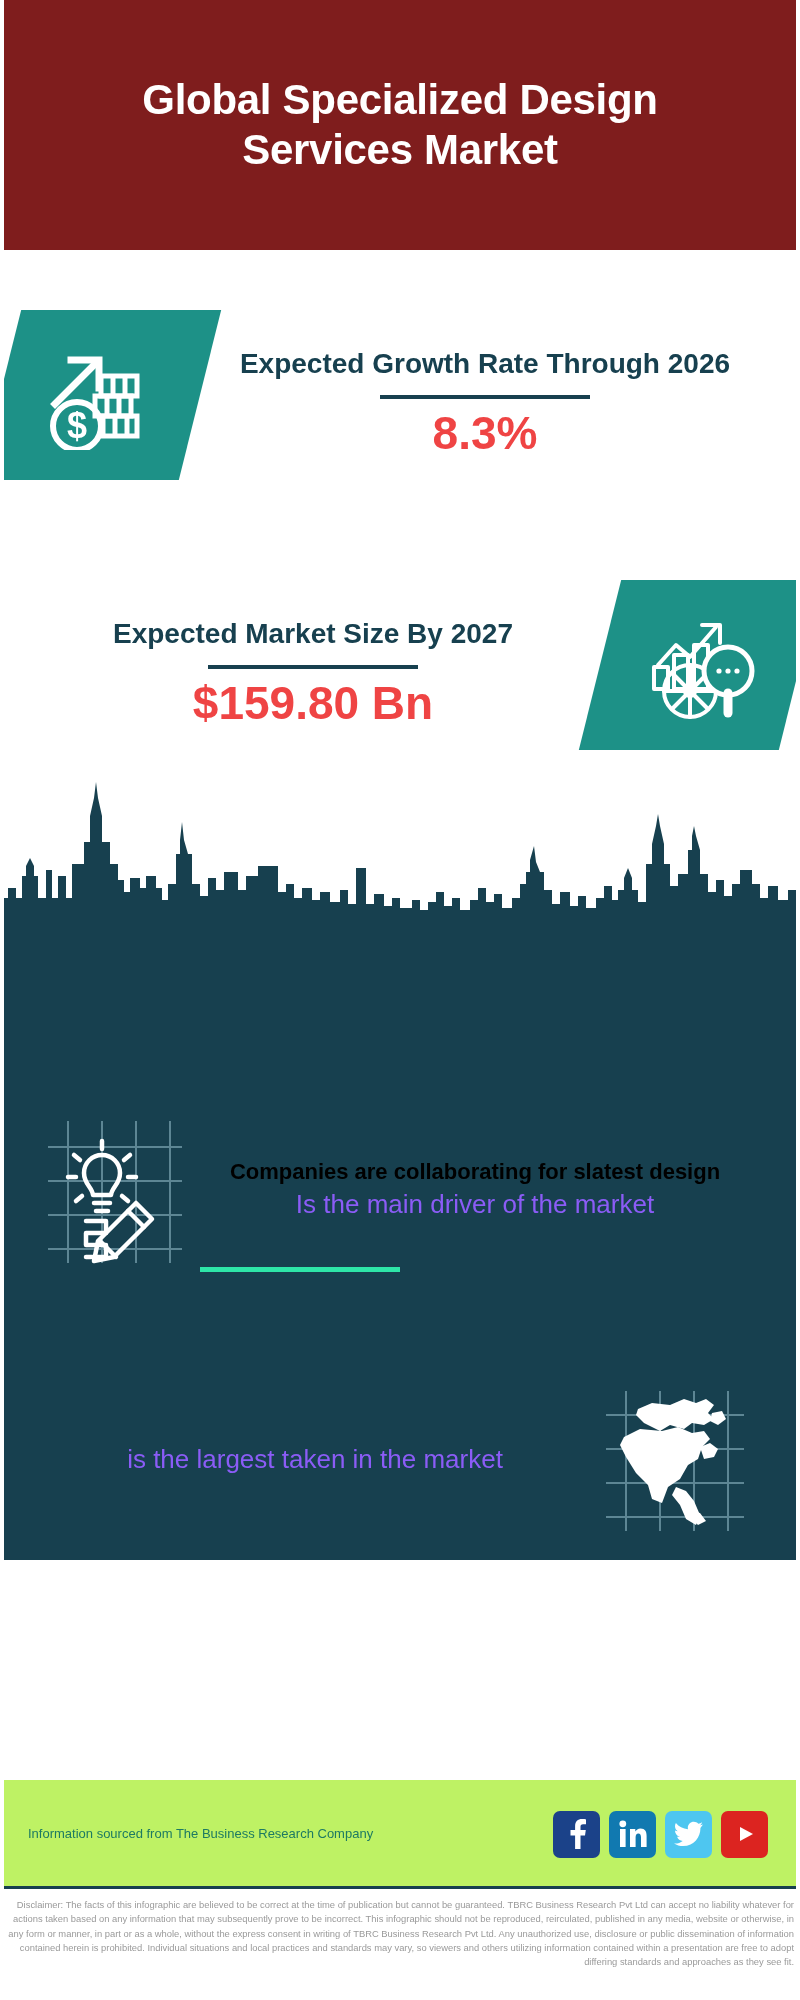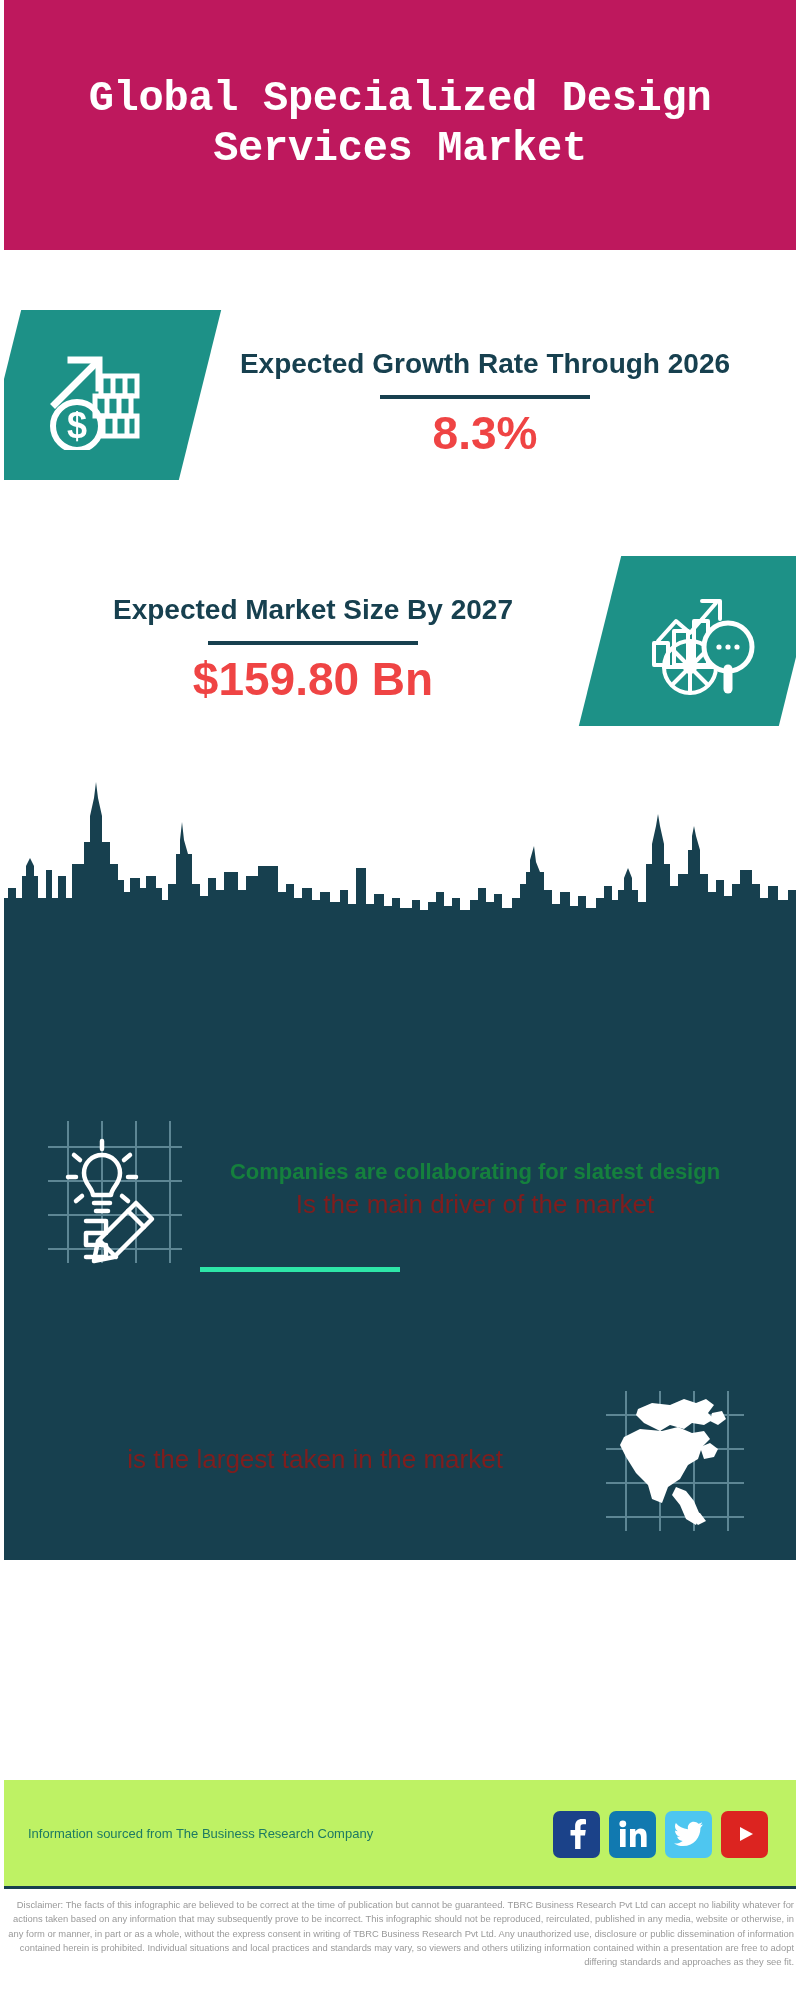--- a/index.html
+++ b/index.html
@@ -14,46 +14,45 @@
     height: 2000px;
     background: #ffffff;
     overflow: hidden;
   }
 
   
   .header {
     position: absolute;
     left: 0; top: 0;
     width: 800px; height: 250px;
-    background: #be185d;
+    background: #7f1d1d;
     display: flex;
     align-items: center;
     justify-content: center;
-    font-family: Liberation Mono, monospace;
   }
   .header-title {
     color: #ffffff;
     font-size: 42px;
     font-weight: bold;
     line-height: 1.18;
     text-align: center;
     letter-spacing: -0.3px;
     width: 640px;
   }
 
   
   .stat-row {
     position: absolute;
     left: 0;
     width: 800px;
     display: flex;
     align-items: center;
   }
   .stat-row-1 { top: 290px; height: 210px; }
-  .stat-row-2 { top: 536px; height: 210px; }
+  .stat-row-2 { top: 560px; height: 210px; }
 
   .para-badge {
     width: 200px;
     height: 170px;
     background: #1d9187;
     transform: skewX(-14deg);
     display: flex;
     align-items: center;
     justify-content: center;
     flex: 0 0 auto;
@@ -108,28 +107,28 @@
     position: absolute;
     left: 0; top: 1115px;
     width: 800px;
     display: flex;
     align-items: center;
     padding: 0 30px;
   }
   .driver-icon-box { width: 170px; flex: 0 0 auto; display:flex; justify-content:center; }
   .driver-text { flex: 1 1 auto; text-align: center; padding-right: 20px; }
   .accent-line {
-    color: #15803d;
+    color: #000000;
     font-size: 22px;
     font-weight: bold;
     line-height: 1.3;
     text-align: center;
   }
   .white-line {
-    color: #7f1d1d;
+    color: #8b5cf6;
     font-size: 26px;
     line-height: 1.35;
   }
 
   .mid-divider {
     position: absolute;
     left: 200px; top: 1267px;
     width: 200px; height: 5px;
     background: #2ee6a8;
   }

